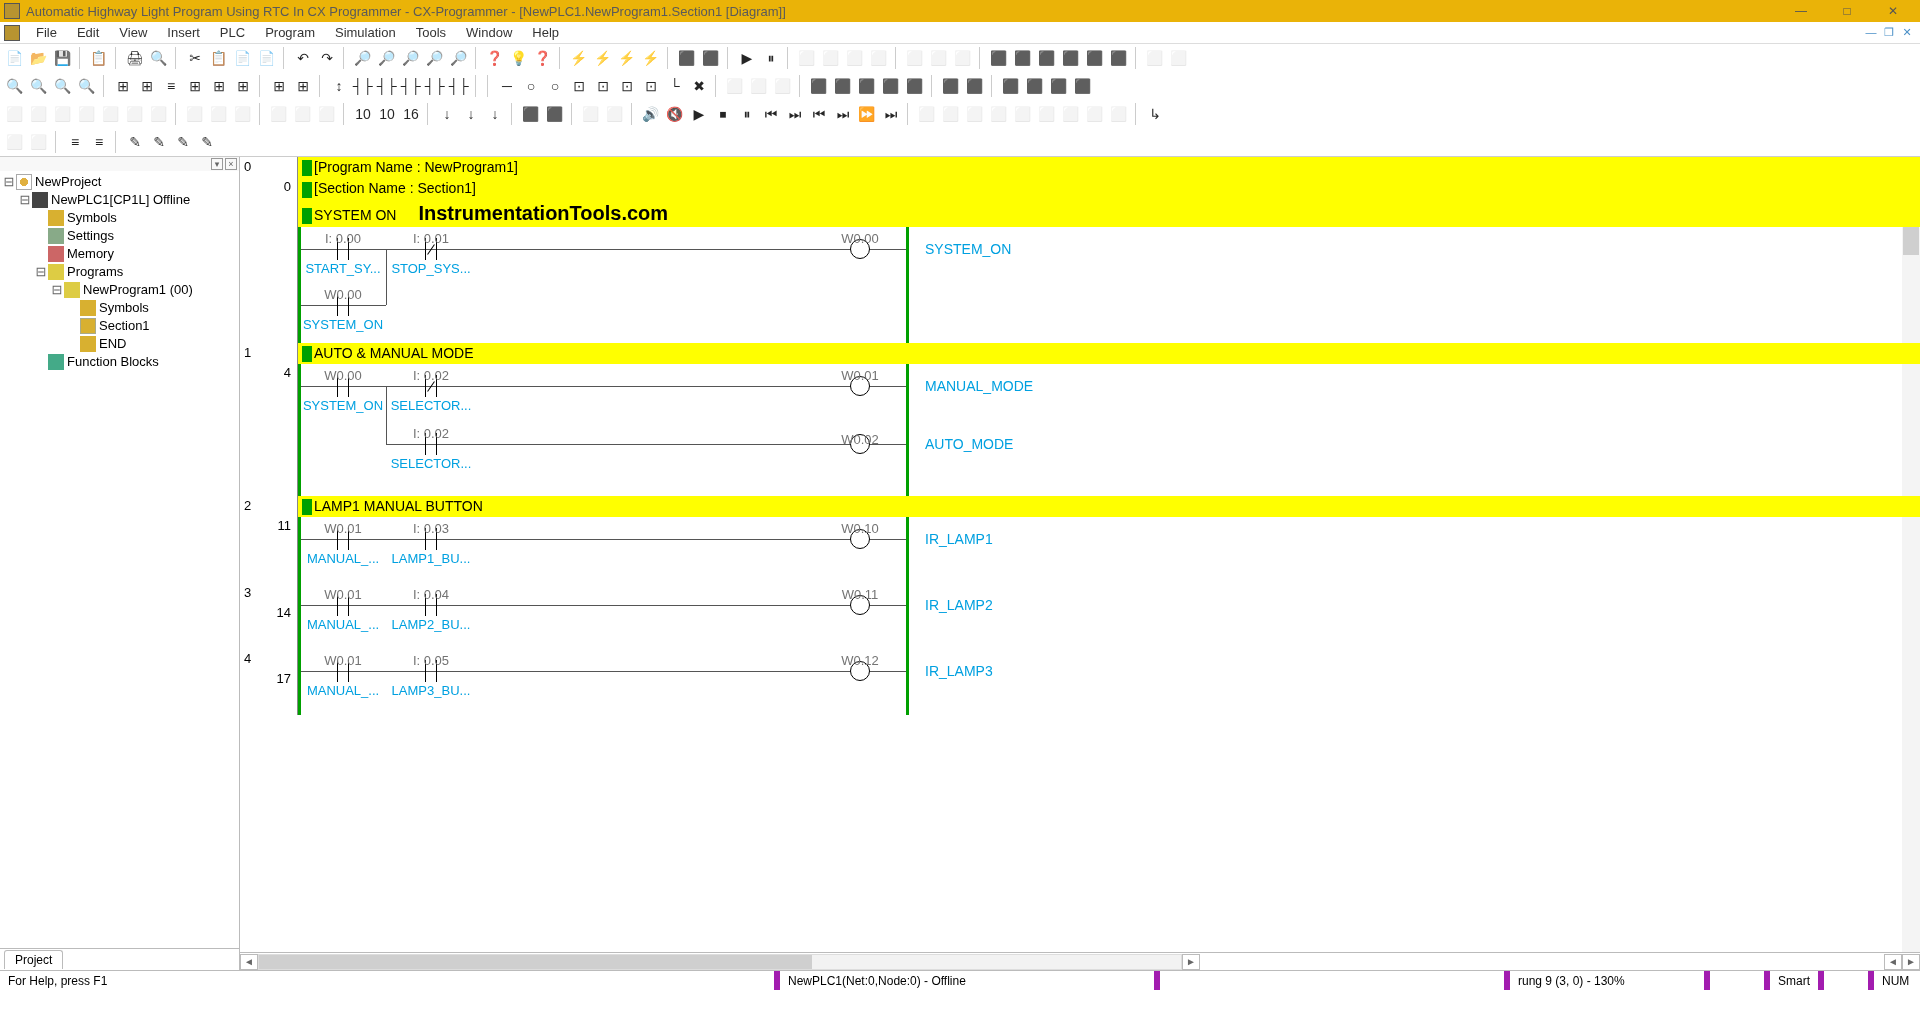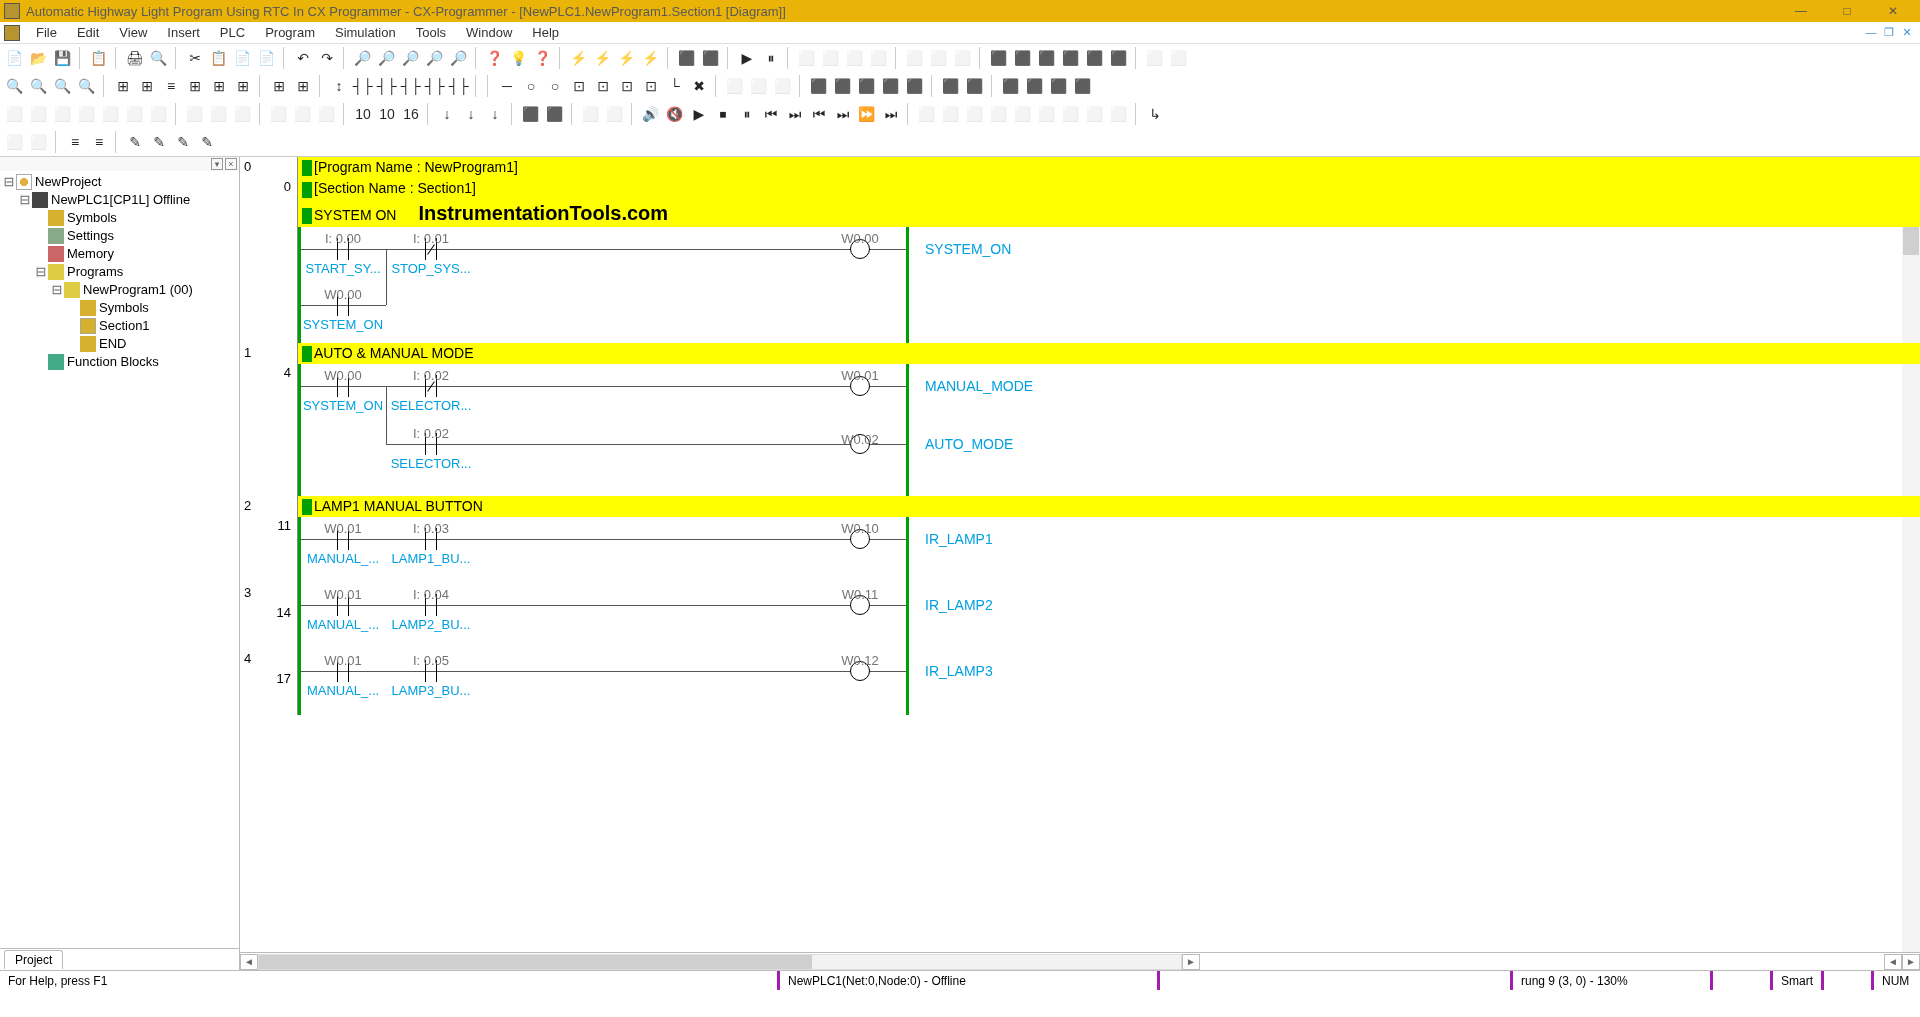--- a/index.html
+++ b/index.html
@@ -60,21 +60,21 @@
 .contact::before { left: 9px; } .contact::after { right: 9px; }
 .contact .slash { position:absolute; left:9px; right:9px; top:-4px; bottom:-4px; }
 .contact .slash::before { content:''; position:absolute; left:0; right:0; top:50%; border-top:1px solid #000; transform: rotate(-55deg); }
 .coil { position: absolute; width: 20px; height: 20px; border: 1.5px solid #000; border-radius: 50%; background: #fff; }
 .watermark { position: absolute; font-weight: bold; font-size: 20px; color: #000; }
 .hsbar { height: 18px; border-top: 1px solid #bbb; display: flex; align-items: center; }
 .hsbar .arrow { width: 18px; height: 16px; border: 1px solid #bbb; text-align: center; font-size: 10px; line-height: 14px; color: #666; }
 .hsbar .track { flex: 1; background: #f2f2f2; height: 16px; border: 1px solid #ddd; position: relative; }
 .hsbar .thumb { position: absolute; left: 0; top: 0; bottom: 0; width: 60%; background: #cfcfcf; }
 .statusbar { height: 20px; border-top: 1px solid #bbb; display: flex; align-items: center; font-size: 12px; }
-.statusbar .cell { border-right: 3px solid #a21caf; padding: 0 8px; height: 100%; display: flex; align-items: center; }
+.statusbar .cell { border-right: 6px solid #a21caf; padding: 0 8px; height: 100%; display: flex; align-items: center; }
 .vsbar { position: absolute; right: 0; top: 0; bottom: 0; width: 18px; background: #f4f4f4; }
 .vsbar .arrow { width:16px; height:16px; border:1px solid #ccc; text-align:center; font-size:10px; color:#666; line-height:14px; }
 .vsbar .thumb { position:absolute; left:1px; right:1px; top:18px; height:80px; background:#cfcfcf; }
 </style>
 </head>
 <body>
 
 <div class="titlebar">
   <div class="ticon"></div>
   <div class="title">Automatic Highway Light Program Using RTC In CX Programmer - CX-Programmer - [NewPLC1.NewProgram1.Section1 [Diagram]]</div>

